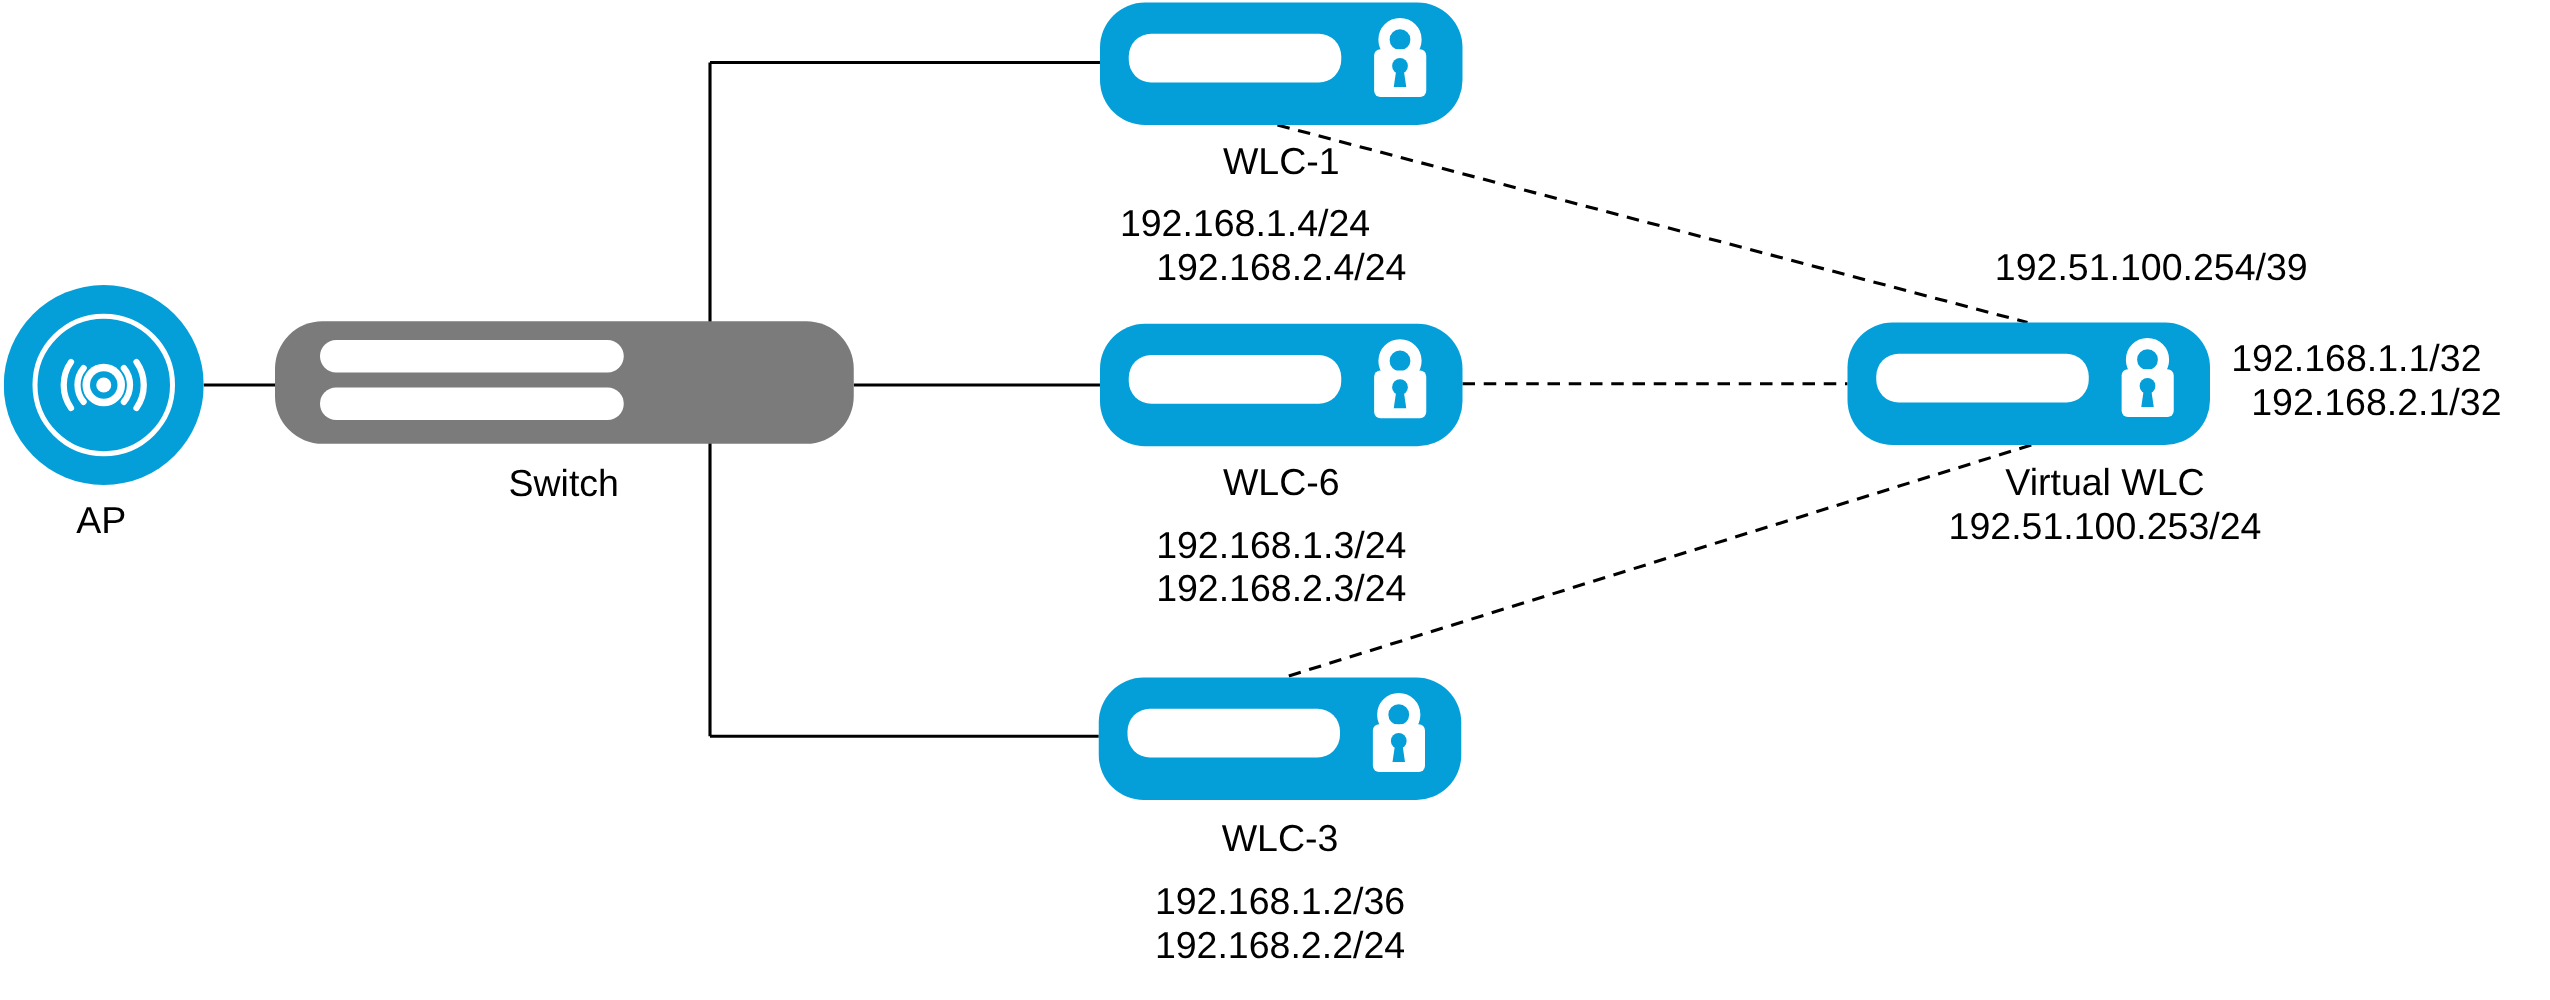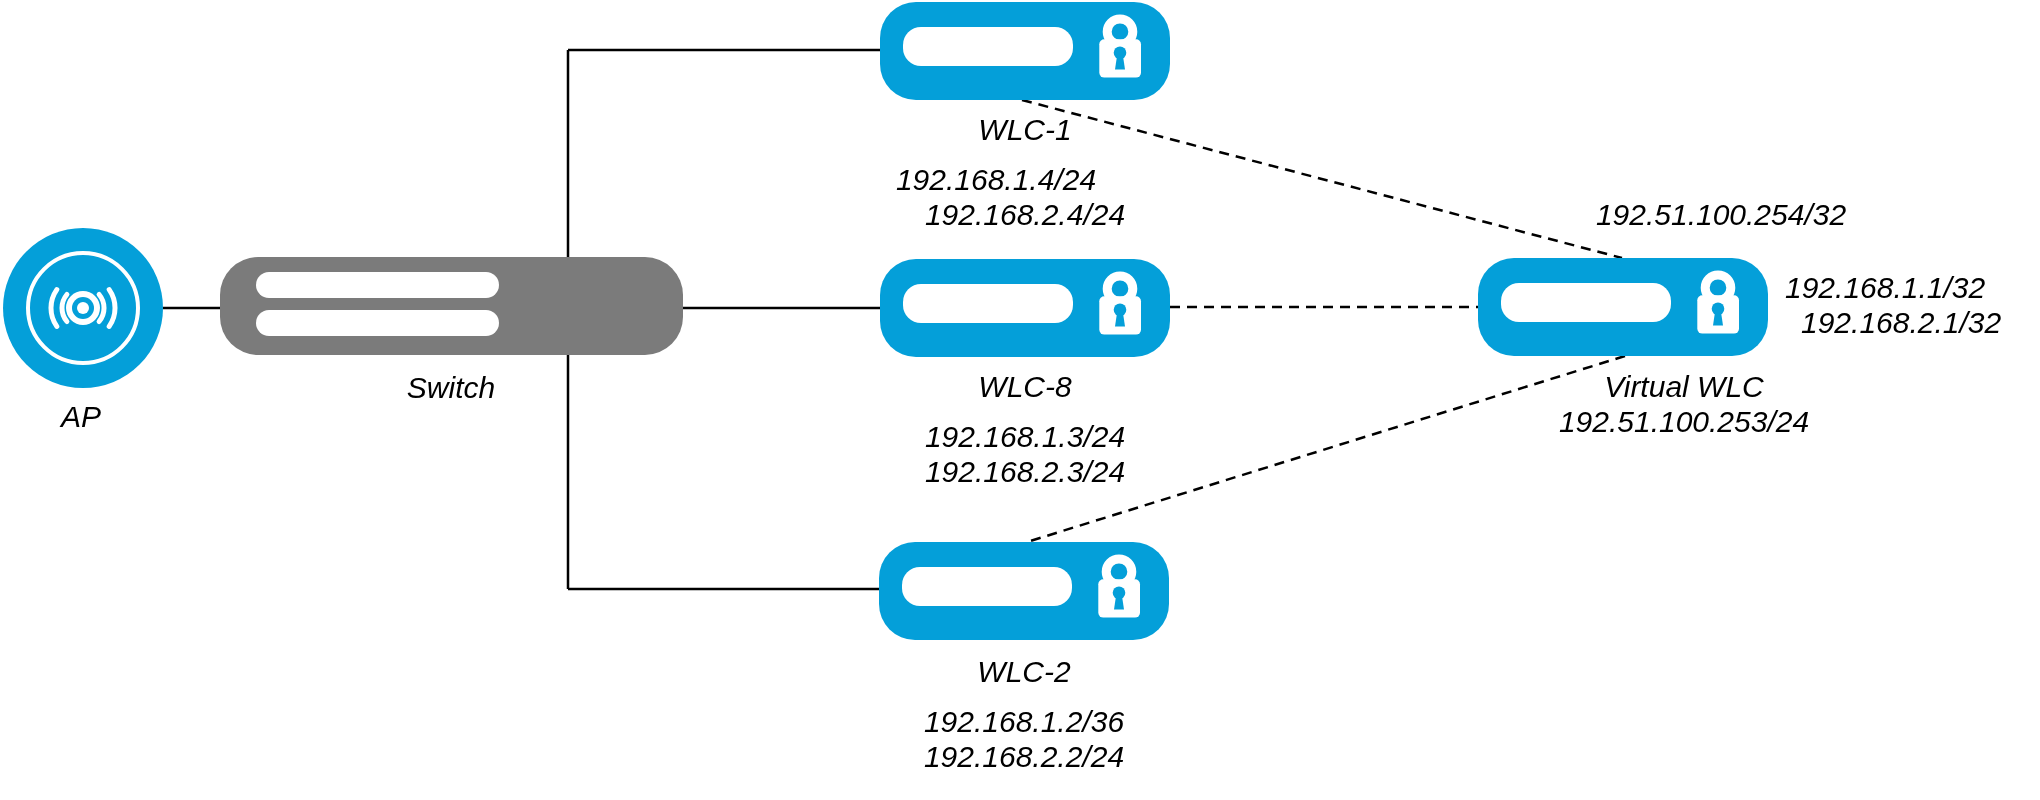--- a/index.html
+++ b/index.html
@@ -13,21 +13,20 @@
   }
   .wires { position: absolute; left: 0; top: 0; width: 2040px; height: 800px; }
   .label {
     position: absolute;
     width: 400px;
     font-size: 30px;
     line-height: 35px;
     color: #000000;
     text-align: center;
     white-space: nowrap;
-    font-style: italic;
   }
   .label.left-align { width: auto; text-align: right; }
   .device {
     position: absolute;
     width: 290px;
     height: 98px;
     border-radius: 36px;
     background: var(--blue);
   }
   .device .pill {
@@ -116,45 +115,45 @@
 
   <div class="device" style="left:880px; top:259px;">
     <div class="pill"></div>
     <svg class="lock" width="56" height="72" viewBox="0 0 56 72">
       <circle cx="28" cy="22.7" r="12.8" fill="none" stroke="#ffffff" stroke-width="9"></circle>
       <rect x="7.3" y="30.3" width="41.7" height="38.3" rx="5" fill="#ffffff"></rect>
       <circle cx="28" cy="43.7" r="6.3" fill="#049fd9"></circle>
       <polygon points="25,47 31,47 33,60.5 23,60.5" fill="#049fd9"></polygon>
     </svg>
   </div>
-  <div class="label" style="left:825px; top:369px;">WLC-8</div>
+  <div class="label" style="left:825px; top:369px;">WLC-6</div>
   <div class="label" style="left:825px; top:419px;">192.168.1.3/24</div>
   <div class="label" style="left:825px; top:454px;">192.168.2.3/24</div>
 
   <div class="device" style="left:879px; top:542px;">
     <div class="pill"></div>
     <svg class="lock" width="56" height="72" viewBox="0 0 56 72">
       <circle cx="28" cy="22.7" r="12.8" fill="none" stroke="#ffffff" stroke-width="9"></circle>
       <rect x="7.3" y="30.3" width="41.7" height="38.3" rx="5" fill="#ffffff"></rect>
       <circle cx="28" cy="43.7" r="6.3" fill="#049fd9"></circle>
       <polygon points="25,47 31,47 33,60.5 23,60.5" fill="#049fd9"></polygon>
     </svg>
   </div>
-  <div class="label" style="left:824px; top:654px;">WLC-2</div>
+  <div class="label" style="left:824px; top:654px;">WLC-3</div>
   <div class="label" style="left:824px; top:704px;">192.168.1.2/36</div>
   <div class="label" style="left:824px; top:739px;">192.168.2.2/24</div>
 
   <div class="device" style="left:1478px; top:258px;">
     <div class="pill"></div>
     <svg class="lock" width="56" height="72" viewBox="0 0 56 72">
       <circle cx="28" cy="22.7" r="12.8" fill="none" stroke="#ffffff" stroke-width="9"></circle>
       <rect x="7.3" y="30.3" width="41.7" height="38.3" rx="5" fill="#ffffff"></rect>
       <circle cx="28" cy="43.7" r="6.3" fill="#049fd9"></circle>
       <polygon points="25,47 31,47 33,60.5 23,60.5" fill="#049fd9"></polygon>
     </svg>
   </div>
-  <div class="label" style="left:1521px; top:197px;">192.51.100.254/32</div>
+  <div class="label" style="left:1521px; top:197px;">192.51.100.254/39</div>
   <div class="label" style="left:1484px; top:369px;">Virtual WLC</div>
   <div class="label" style="left:1484px; top:404px;">192.51.100.253/24</div>
   <div class="label left-align" style="left:1785px; top:270px;">192.168.1.1/32</div>
   <div class="label left-align" style="left:1785px; top:305px;margin-left:16px;">192.168.2.1/32</div>
 
 </div>
 
 </body></html>

